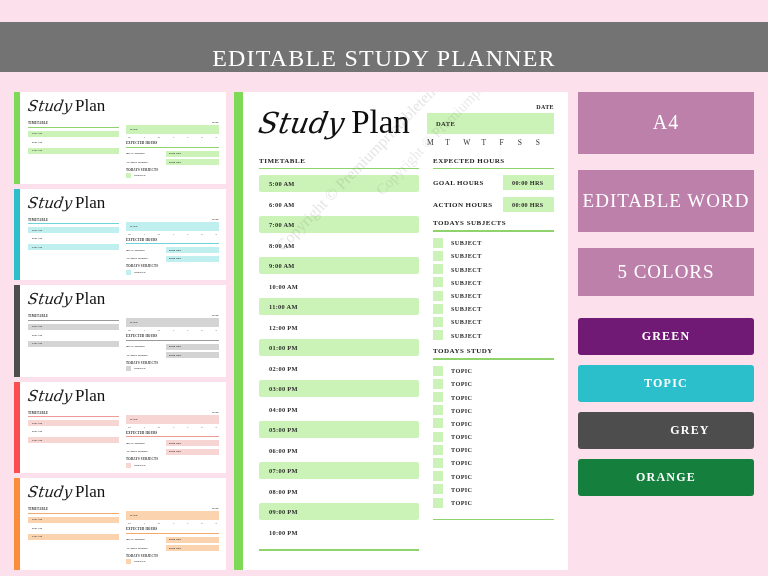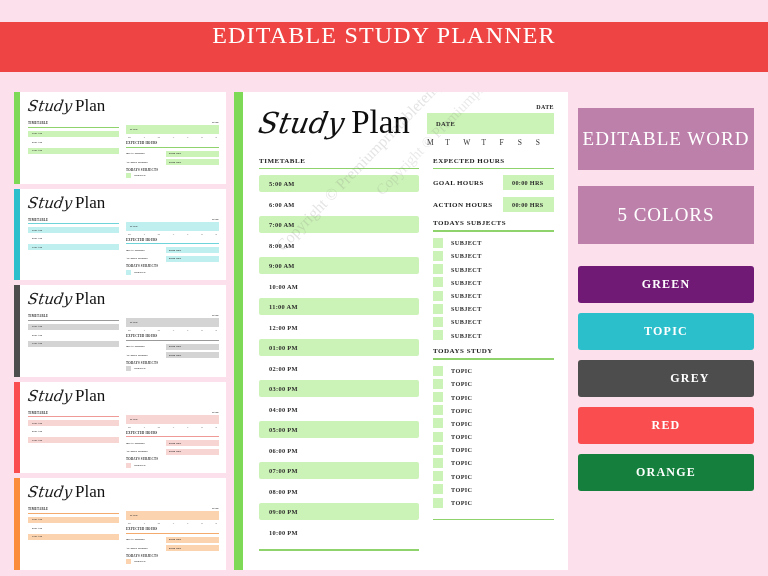--- a/index.html
+++ b/index.html
@@ -13,22 +13,22 @@
     position: relative;
     width: 768px; height: 576px;
     background: #fce0ec;
   }
 
   
   .header {
     position: absolute;
     left: 0; top: 22px;
     width: 768px; height: 50px;
-    background: #ef4444;
-    display: flex; align-items: flex-start; justify-content: center;
+    background: #737373;
+    display: flex; align-items: flex-end; justify-content: center;
   }
   .header-title {
     font-family: "Liberation Serif", serif;
     font-size: 24px;
     letter-spacing: 1.2px;
     color: #ffffff;
     font-weight: 400;
   }
 
   
@@ -191,21 +191,21 @@
     background: #bc80ab;
     color: #fff;
     display: flex; align-items: center; justify-content: center;
     text-align: center;
     font-family: "Liberation Serif", serif;
     letter-spacing: 1px;
     line-height: 1.08;
   }
   .badge-a4 { height: 62px; font-size: 20px; }
   .badge-word { height: 62px; font-size: 19px; margin-top: 16px; }
-  .badge-colors { height: 58px; font-size: 19px; margin-top: 16px; }
+  .badge-colors { height: 48px; font-size: 19px; margin-top: 16px; }
 
   .swatches { margin-top: 22px; display: flex; flex-direction: column; gap: 10px; }
   .swatch {
     height: 37px;
     border-radius: 3px;
     display: flex; align-items: center; justify-content: center;
     color: #ffffff;
     font-family: "Liberation Serif", serif;
     font-size: 12px;
     font-weight: 700;
@@ -708,24 +708,24 @@
           <div class="topics-foot"></div>
         </div>
       </div>
 
       <div class="watermark">Copyright © Premiumprintabletemplates.com</div>
       <div class="wm2">Copyright © Premiumprintabletemplates.com</div>
     </div>
   </div>
 
   <div class="rail">
+    <div class="badge badge-a4">A4</div>
     <div class="badge badge-word">EDITABLE WORD</div>
     <div class="badge badge-colors">5 COLORS</div>
     <div class="swatches" id="swatch-list">
         <div class="swatch" style="background: #701a75;">GREEN</div>
         <div class="swatch" style="background: rgb(43, 191, 204);">TOPIC</div>
         <div class="swatch" style="background: rgb(77, 77, 77); padding-left: 48px;">GREY</div>
-        <div class="swatch" style="background: rgb(250, 77, 80);">RED</div>
         <div class="swatch" style="background: #15803d;">ORANGE</div>
       </div>
   </div>
 
 </div>
 
 </body></html>

